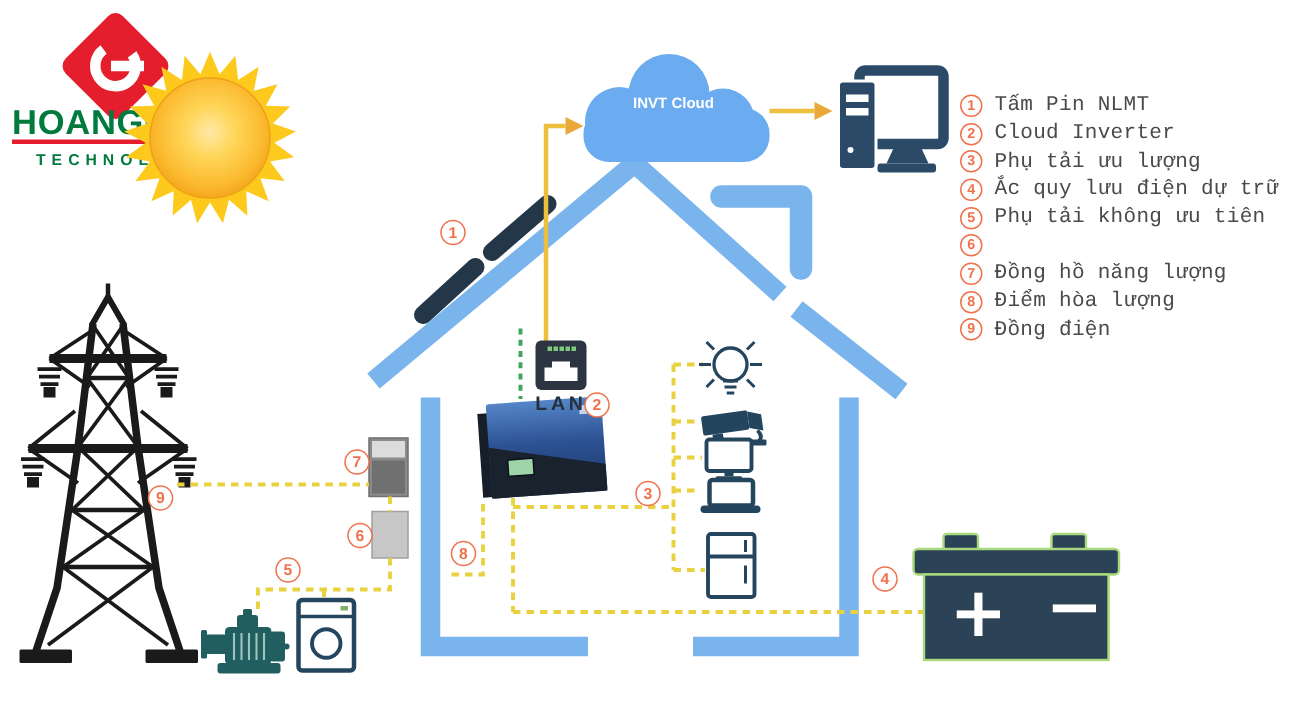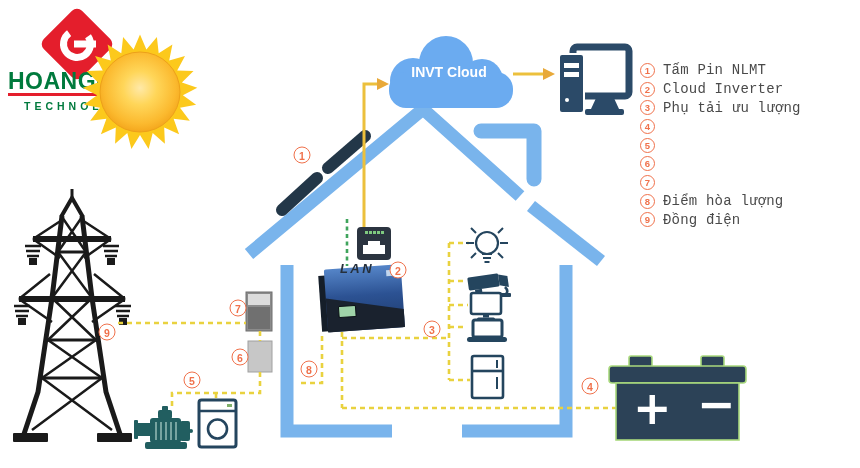--- a/index.html
+++ b/index.html
@@ -31,23 +31,23 @@
   
   .badge{display:flex;align-items:center;justify-content:center;background:#fff;
          border:1.6px solid var(--c-accent,#f0714b);color:var(--c-accent,#f0714b);
          border-radius:50%;font-weight:bold;box-sizing:border-box;}
   .marker{position:absolute;width:17px;height:17px;font-size:10.5px;transform:translate(-50%,-50%);}
   .legend{position:absolute;left:640px;top:61px;display:flex;flex-direction:column;}
   .legend-row{display:flex;align-items:center;height:18.7px;}
   .legend-badge{width:15px;height:15px;font-size:9.5px;margin-right:8px;flex:none;}
   .legend-label{font-size:14px;color:var(--c-legend_text,#4a4a4a);white-space:nowrap;letter-spacing:.2px;font-family:Liberation Mono, monospace;}
   .cloud-label{position:absolute;left:386px;top:64px;width:126px;text-align:center;
-               font-size:14px;font-weight:bold;color:#fff;}
-  .lan-label{position:absolute;left:334px;top:261px;width:46px;text-align:center;
-             font-size:13px;font-weight:bold;letter-spacing:2.5px;color:#26303c;font-style:italic;}
+               font-size:10px;font-weight:bold;color:#fff;}
+  .lan-label{position:absolute;left:351px;top:261px;width:46px;text-align:center;
+             font-size:13px;font-weight:bold;letter-spacing:2.5px;color:#26303c;}
   .batt-sym{position:absolute;color:#fff;font-weight:bold;font-size:46px;line-height:46px;
             font-family:"DejaVu Sans","Liberation Sans",sans-serif;}
   .batt-plus{left:633px;top:385px;}
   .batt-minus{left:697px;top:381px;}
 </style>
 </head>
 <body>
 
 <div class="stage">
 
@@ -257,32 +257,35 @@
     <span class="legend-label">Cloud Inverter</span>
   </div>
 
   <div class="legend-row">
     <span class="badge legend-badge">3</span>
     <span class="legend-label">Phụ tải ưu lượng</span>
   </div>
 
   <div class="legend-row">
     <span class="badge legend-badge">4</span>
+    <span class="legend-label">Ắc quy lưu điện dự trữ</span>
   </div>
 
   <div class="legend-row">
     <span class="badge legend-badge">5</span>
+    <span class="legend-label">Phụ tải không ưu tiên</span>
   </div>
 
   <div class="legend-row">
     <span class="badge legend-badge">6</span>
   </div>
 
   <div class="legend-row">
     <span class="badge legend-badge">7</span>
+    <span class="legend-label">Đồng hồ năng lượng</span>
   </div>
 
   <div class="legend-row">
     <span class="badge legend-badge">8</span>
     <span class="legend-label">Điểm hòa lượng</span>
   </div>
 
   <div class="legend-row">
     <span class="badge legend-badge">9</span>
     <span class="legend-label">Đồng điện</span>

